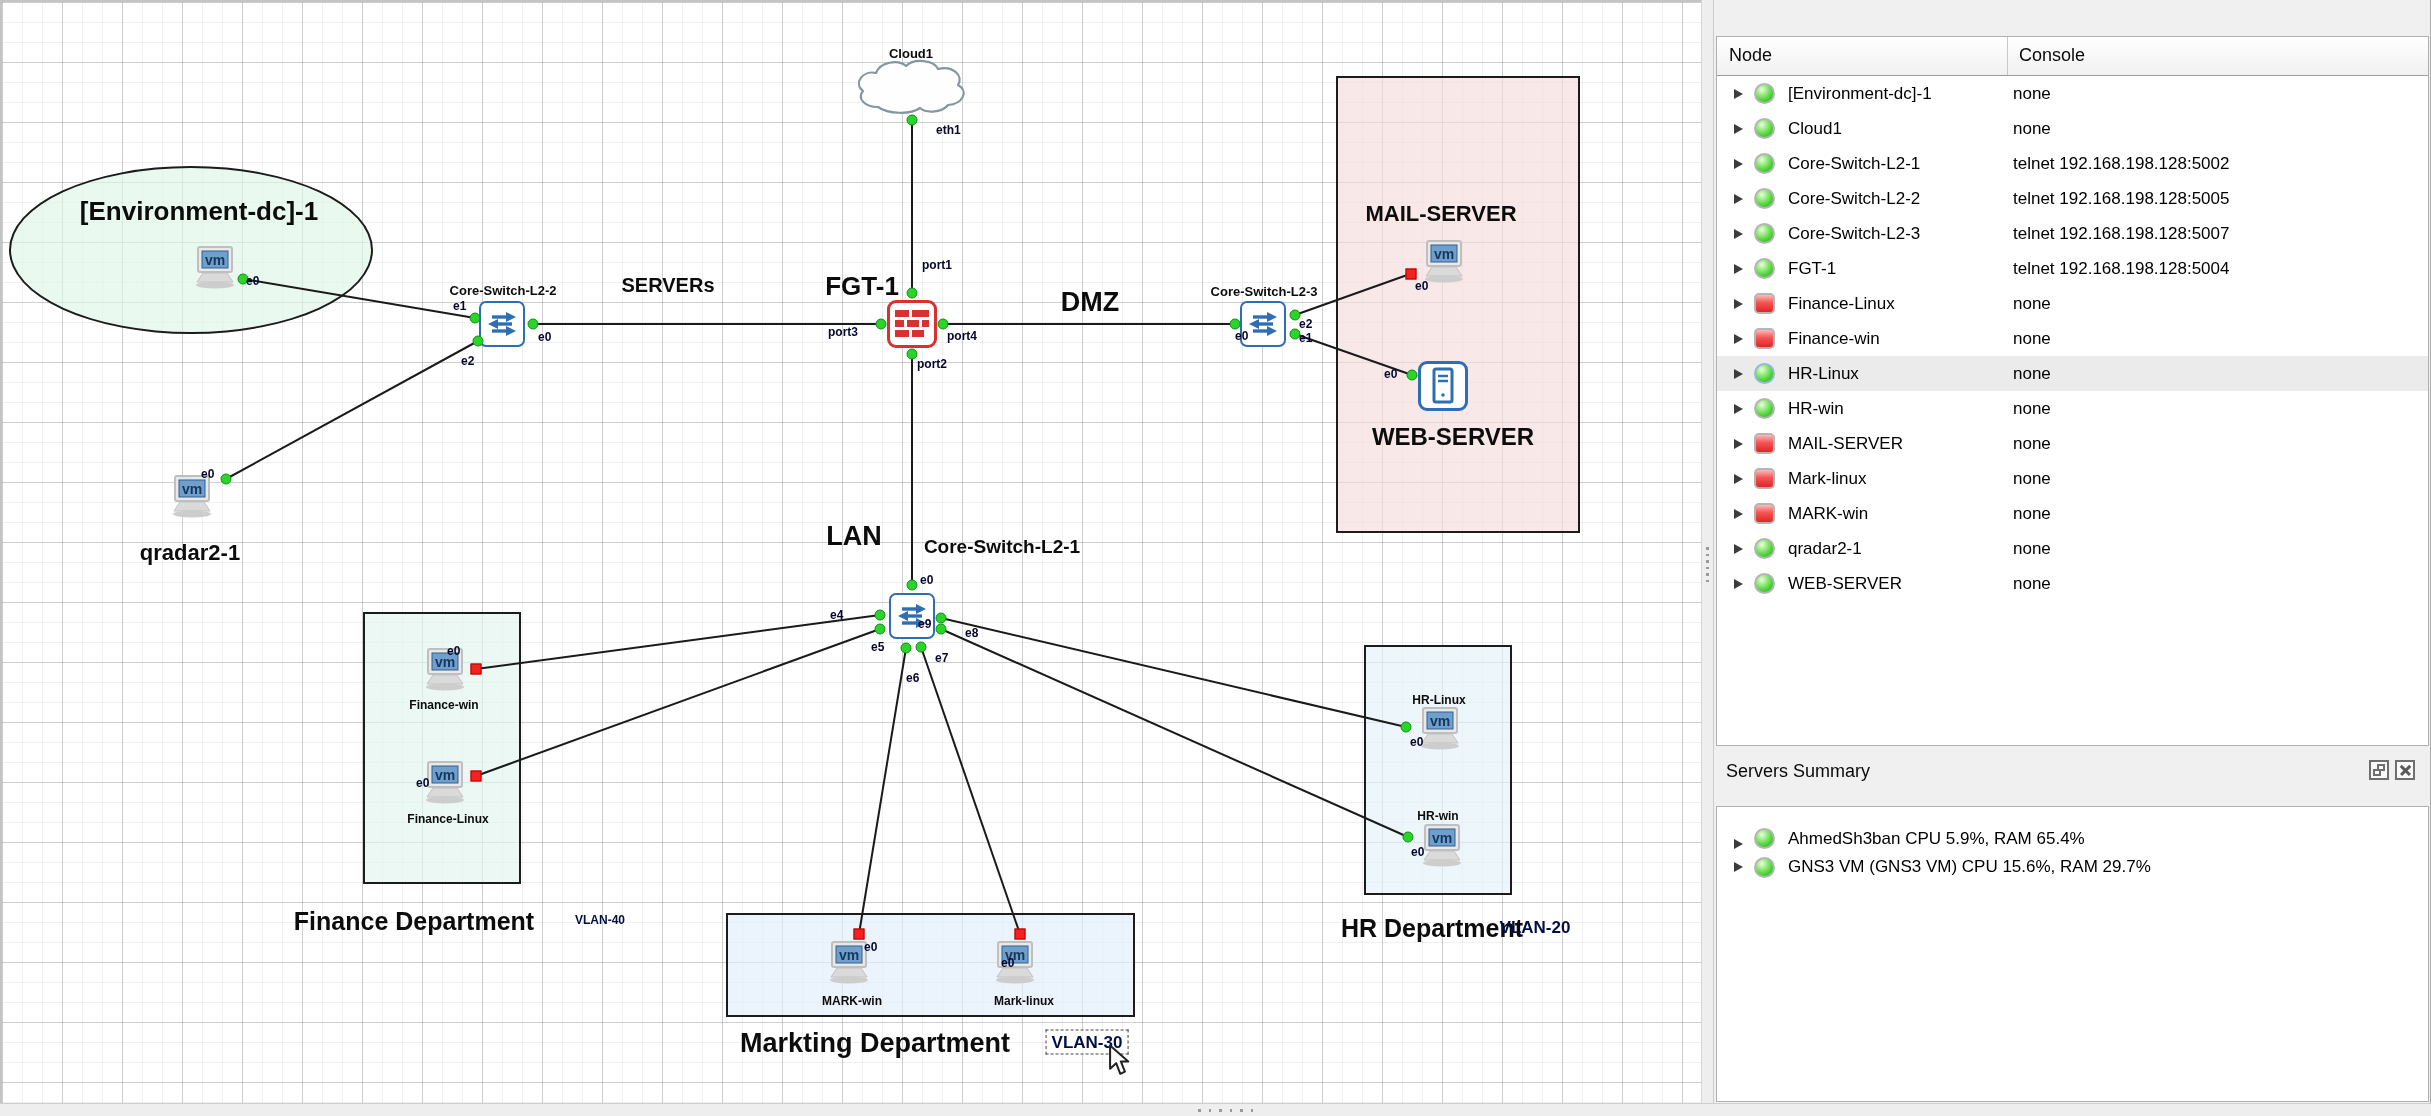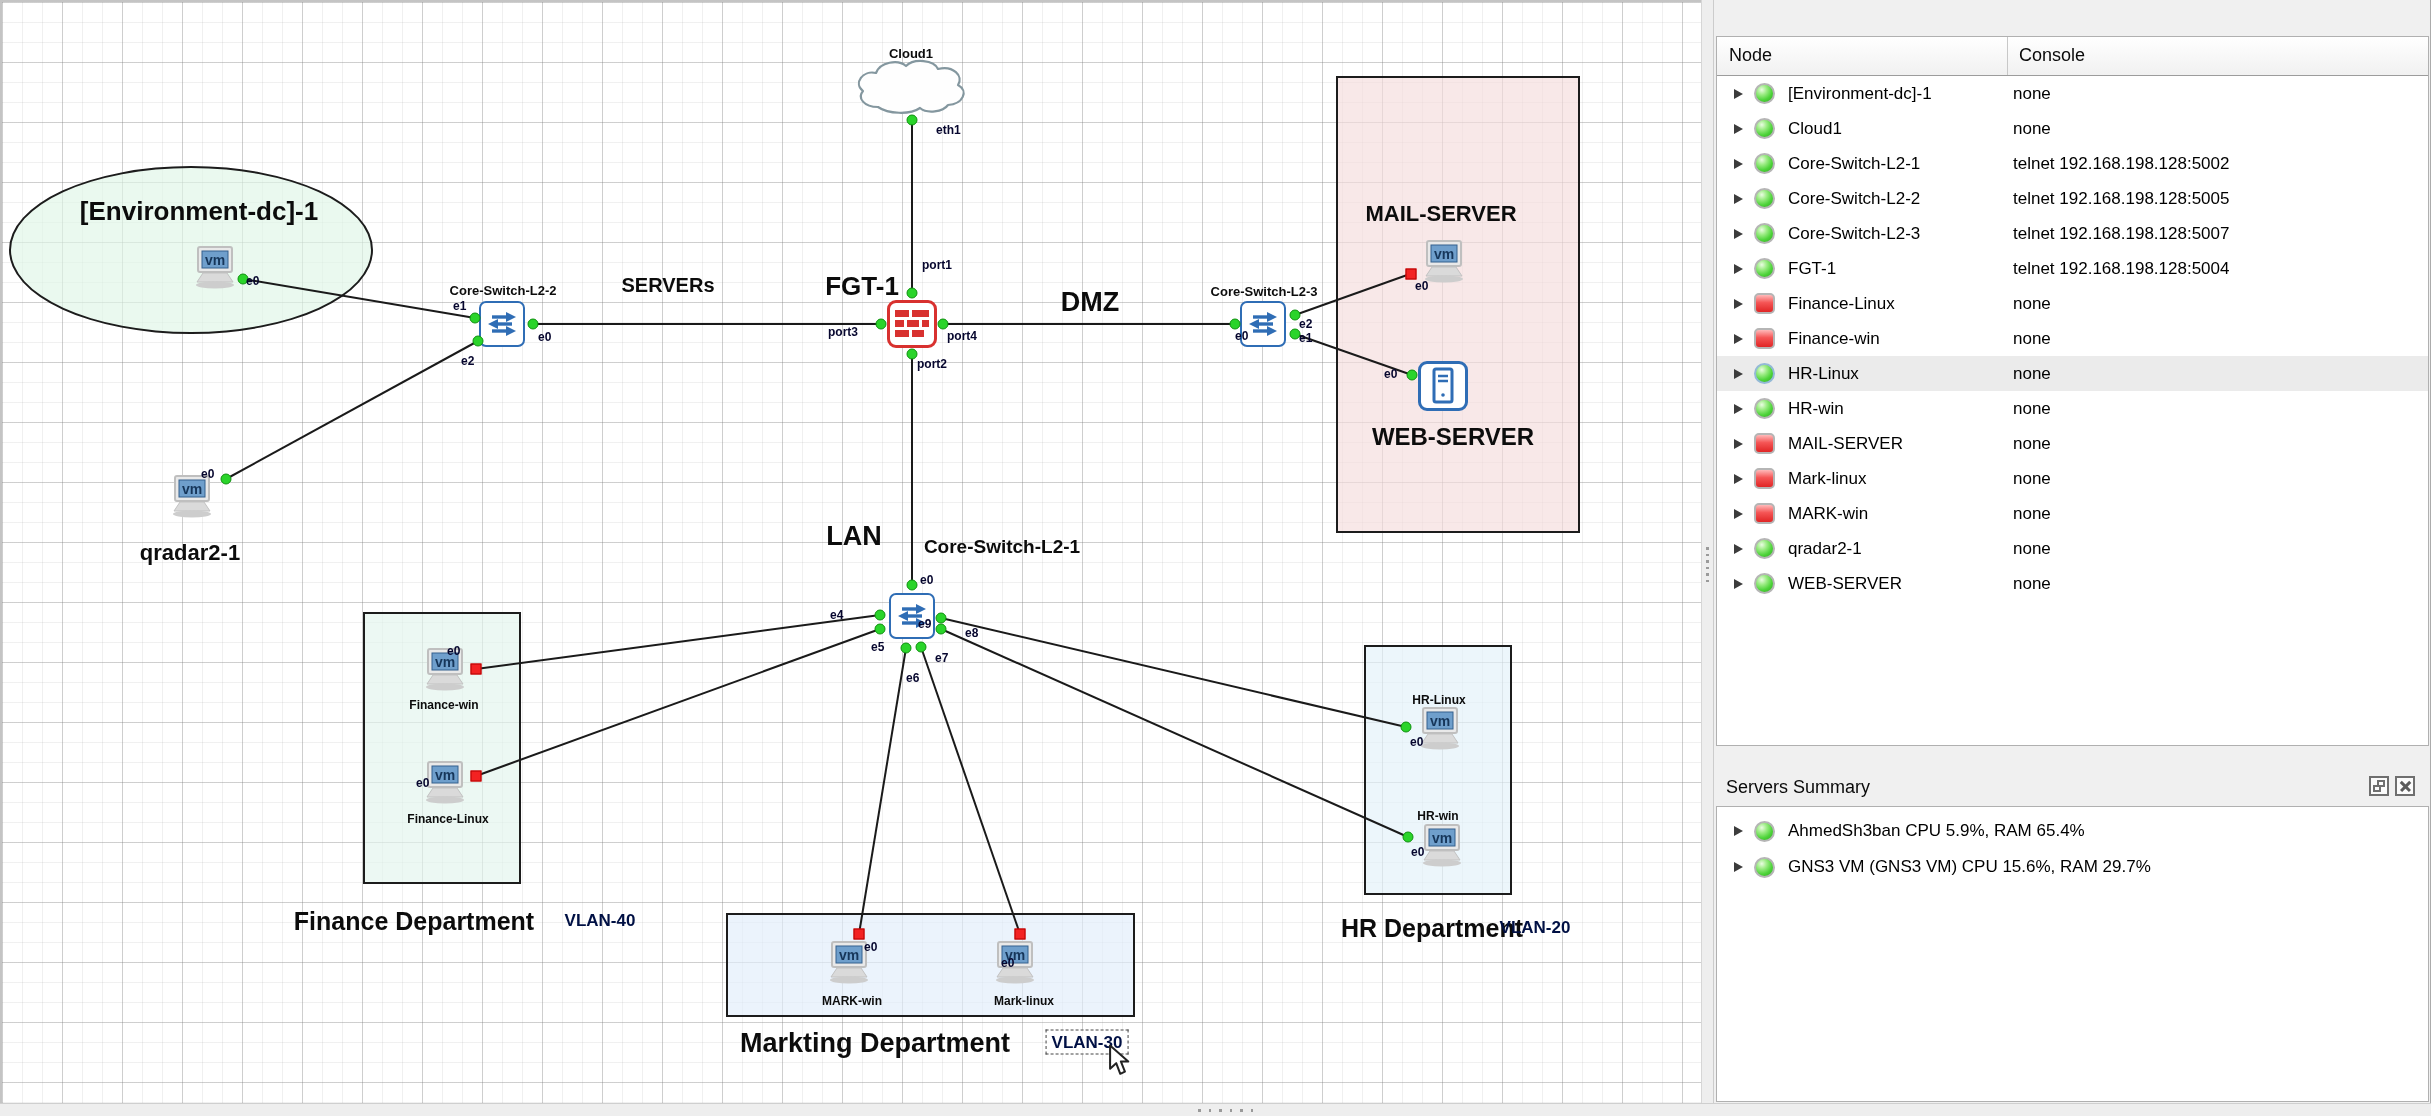--- a/index.html
+++ b/index.html
@@ -307,21 +307,21 @@
     <div class="canvas-label" style="left: 1439px; top: 212px; font-size: 22px;">MAIL-SERVER</div>
     <div class="canvas-label" style="left: 1451px; top: 435px; font-size: 24px;">WEB-SERVER</div>
     <div class="canvas-label" style="left: 188px; top: 551px; font-size: 22px;">qradar2-1</div>
     <div class="canvas-label" style="left: 442px; top: 703px; font-size: 12px;">Finance-win</div>
     <div class="canvas-label" style="left: 446px; top: 817px; font-size: 12px;">Finance-Linux</div>
     <div class="canvas-label" style="left: 850px; top: 999px; font-size: 12px;">MARK-win</div>
     <div class="canvas-label" style="left: 1022px; top: 999px; font-size: 12px;">Mark-linux</div>
     <div class="canvas-label" style="left: 1437px; top: 698px; font-size: 12px;">HR-Linux</div>
     <div class="canvas-label" style="left: 1436px; top: 814px; font-size: 12px;">HR-win</div>
     <div class="canvas-label" style="left: 412px; top: 919px; font-size: 25px;">Finance Department</div>
-    <div class="canvas-label" style="left: 598px; top: 918px; font-size: 17px; color: rgb(0, 16, 68);">VLAN-40</div>
+    <div class="canvas-label" style="left: 598px; top: 918px; font-size: 12px; color: rgb(0, 16, 68);">VLAN-40</div>
     <div class="canvas-label" style="left: 873px; top: 1041px; font-size: 27px;">Markting Department</div>
     <div class="canvas-label dashed" style="left: 1085px; top: 1040px; font-size: 17px; color: rgb(0, 16, 68);">VLAN-30</div>
     <div class="canvas-label" style="left: 1430px; top: 926px; font-size: 25px;">HR Department</div>
     <div class="canvas-label" style="left: 1533px; top: 925px; font-size: 17px; color: rgb(0, 16, 68);">VLAN-20</div>
   </div>
 
 <div id="vsplit">
   <div class="vdots">
       <i></i>
       <i></i>
@@ -438,29 +438,29 @@
         </div>
         <div class="tree-row">
           <span class="tw-arrow"></span>
           <span class="led led-green"></span>
           <span class="row-name">WEB-SERVER</span>
           <span class="row-console">none</span>
         </div>
       </div>
   </div>
 
-  <div class="dock-title" style="top:772px;text-align:center;">
+  <div class="dock-title" style="top:756px;text-align:center;">
     <span class="t">Servers Summary</span>
     <span class="dock-btn float" style="right:41px;"></span>
     <span class="dock-btn close" style="right:15px;"></span>
   </div>
 
   <div class="panel-table" style="top:806px;height:296px;">
     <div id="server-rows" style="padding-top:6px;">
-        <div class="tree-row" style="height: 36px;">
+        <div class="tree-row" style="height: 36px; align-items: flex-end;">
           <span class="tw-arrow"></span>
           <span class="led led-green"></span>
           <span class="srv-text">AhmedSh3ban CPU 5.9%, RAM 65.4%</span>
         </div>
         <div class="tree-row" style="height: 36px;">
           <span class="tw-arrow"></span>
           <span class="led led-green"></span>
           <span class="srv-text">GNS3 VM (GNS3 VM) CPU 15.6%, RAM 29.7%</span>
         </div>
       </div>

